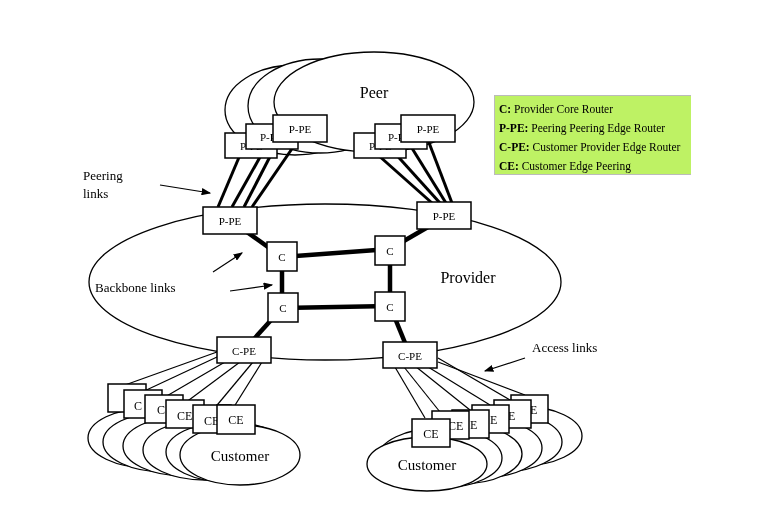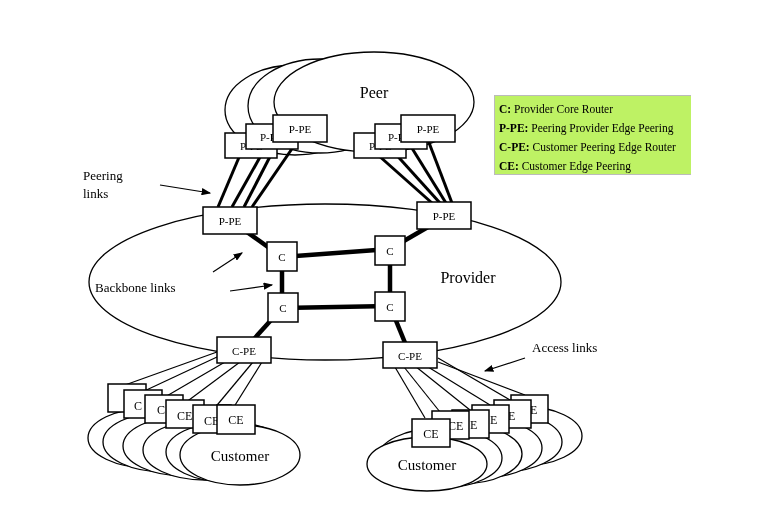--- a/index.html
+++ b/index.html
@@ -157,17 +157,17 @@
 
   <defs>
     <marker id="arr" markerWidth="8" markerHeight="6" refX="7" refY="3" orient="auto">
       <path d="M0,0 L8,3 L0,6 Z" fill="#000"></path>
     </marker>
   </defs>
 </svg>
 
 <div class="legend">
   <div><b>C:</b> <span>Provider Core Router</span></div>
-  <div><b>P-PE:</b> <span> Peering Provider Edge Peering</span></div>
-  <div><b>C-PE:</b> <span>Customer Peering Edge Router</span></div>
+  <div><b>P-PE:</b> <span> Peering Peering Edge Router</span></div>
+  <div><b>C-PE:</b> <span>Customer Provider Edge Router</span></div>
   <div><b>CE:</b> <span>Customer Edge Peering</span></div>
 </div>
 </div>
 
 </body></html>

